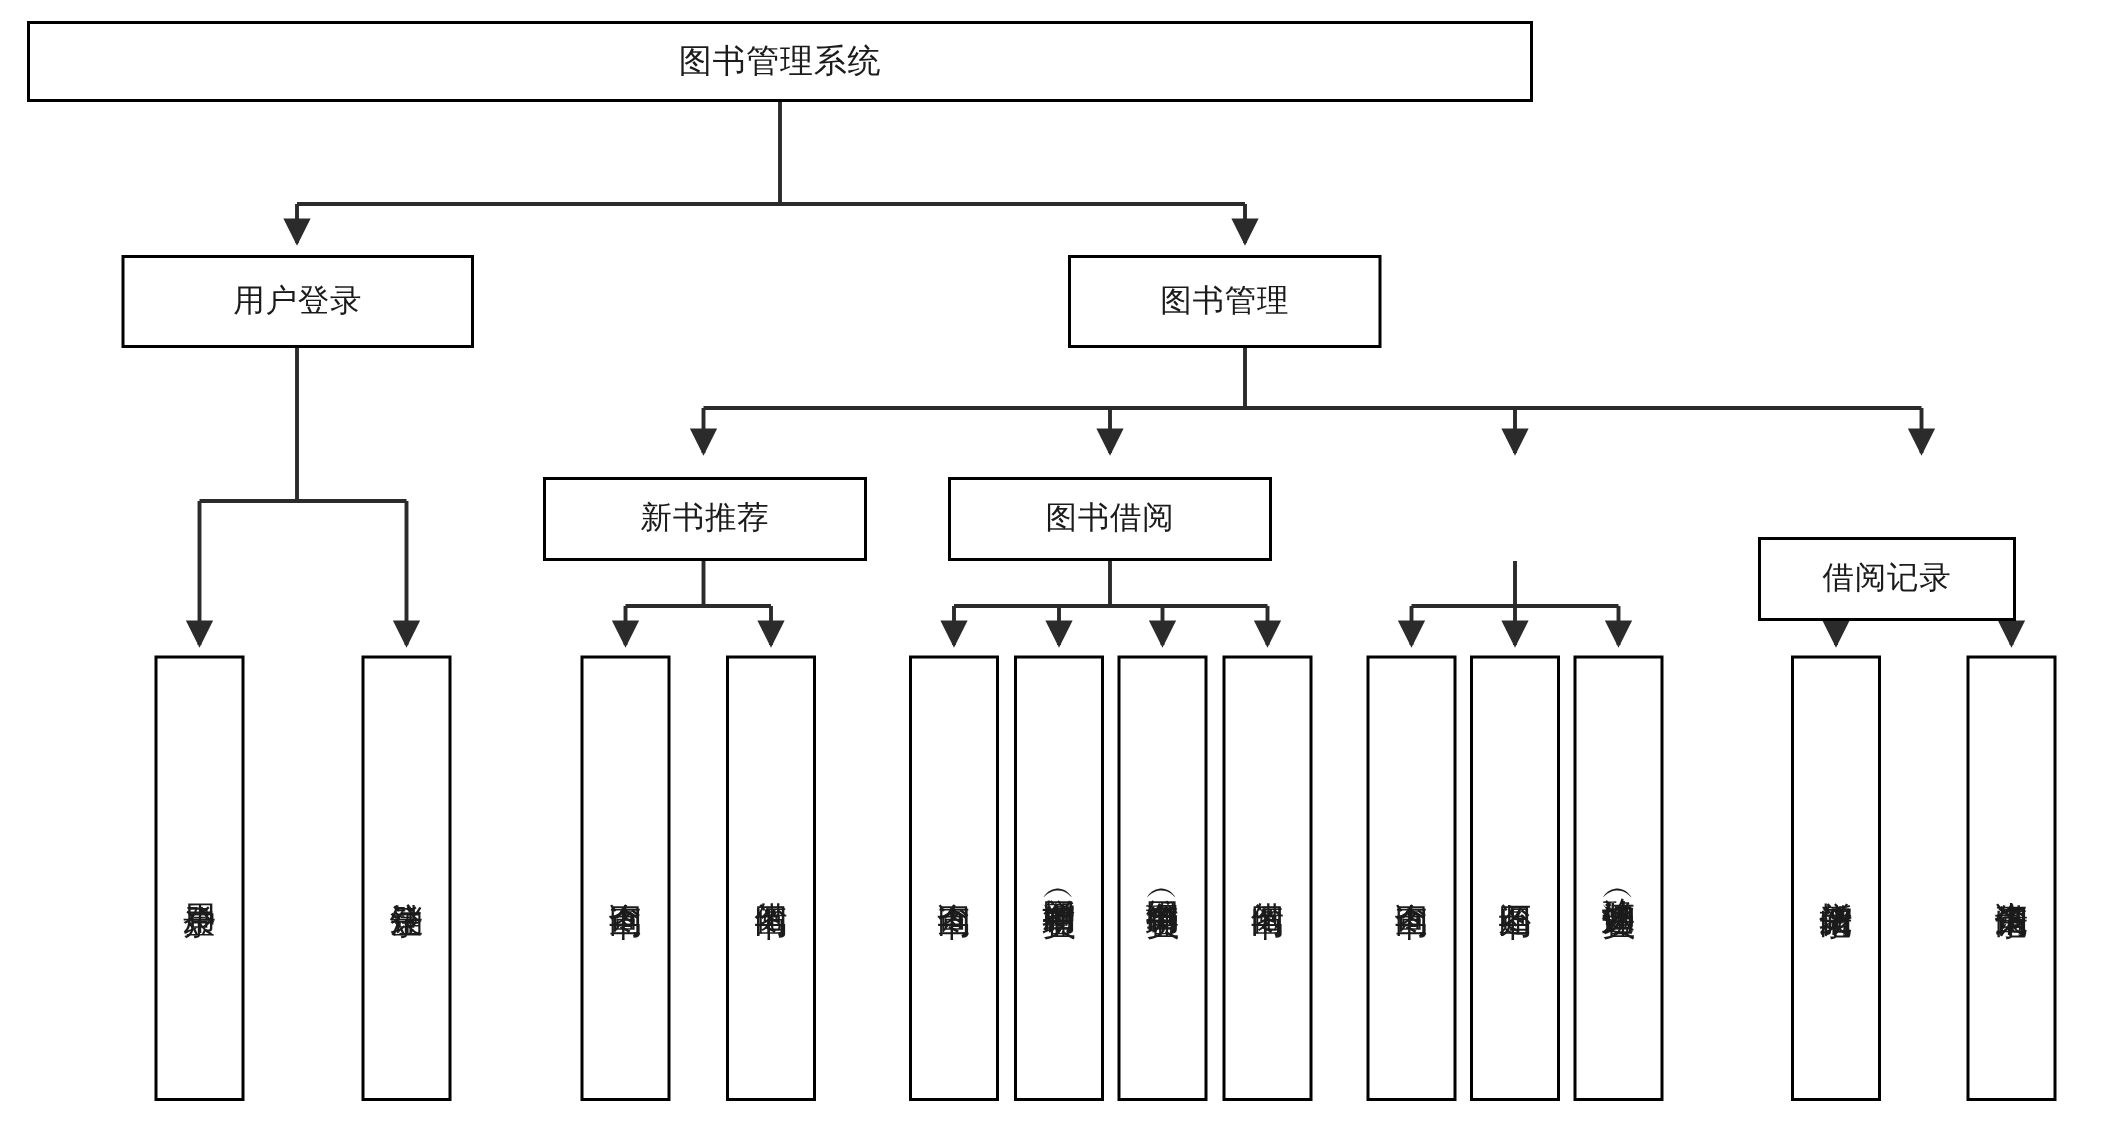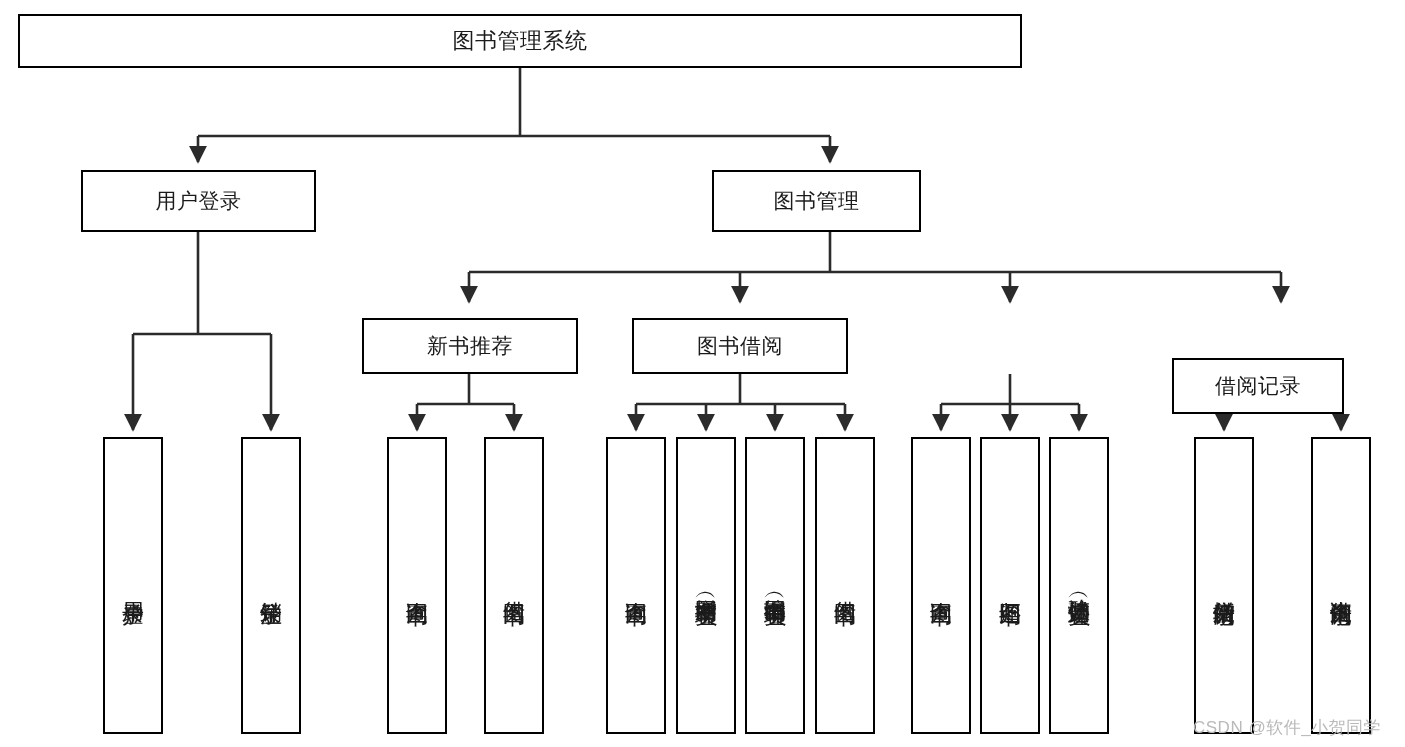--- a/index.html
+++ b/index.html
@@ -174,15 +174,14 @@
     <span class="label">确认归还（管理员）</span>
   </div>
 
   <div class="node leaf" style="left:1194px; top:437px; width:60px; height:297px;">
     <span class="label">新增借阅记录</span>
   </div>
   <div class="node leaf" style="left:1311px; top:437px; width:60px; height:297px;">
     <span class="label">查询借阅记录</span>
   </div>
 
-  <div class="watermark" style="left:1193px; top:716px;">CSDN @软件_小贺同学</div>
 
 </div>
 
 </body></html>

